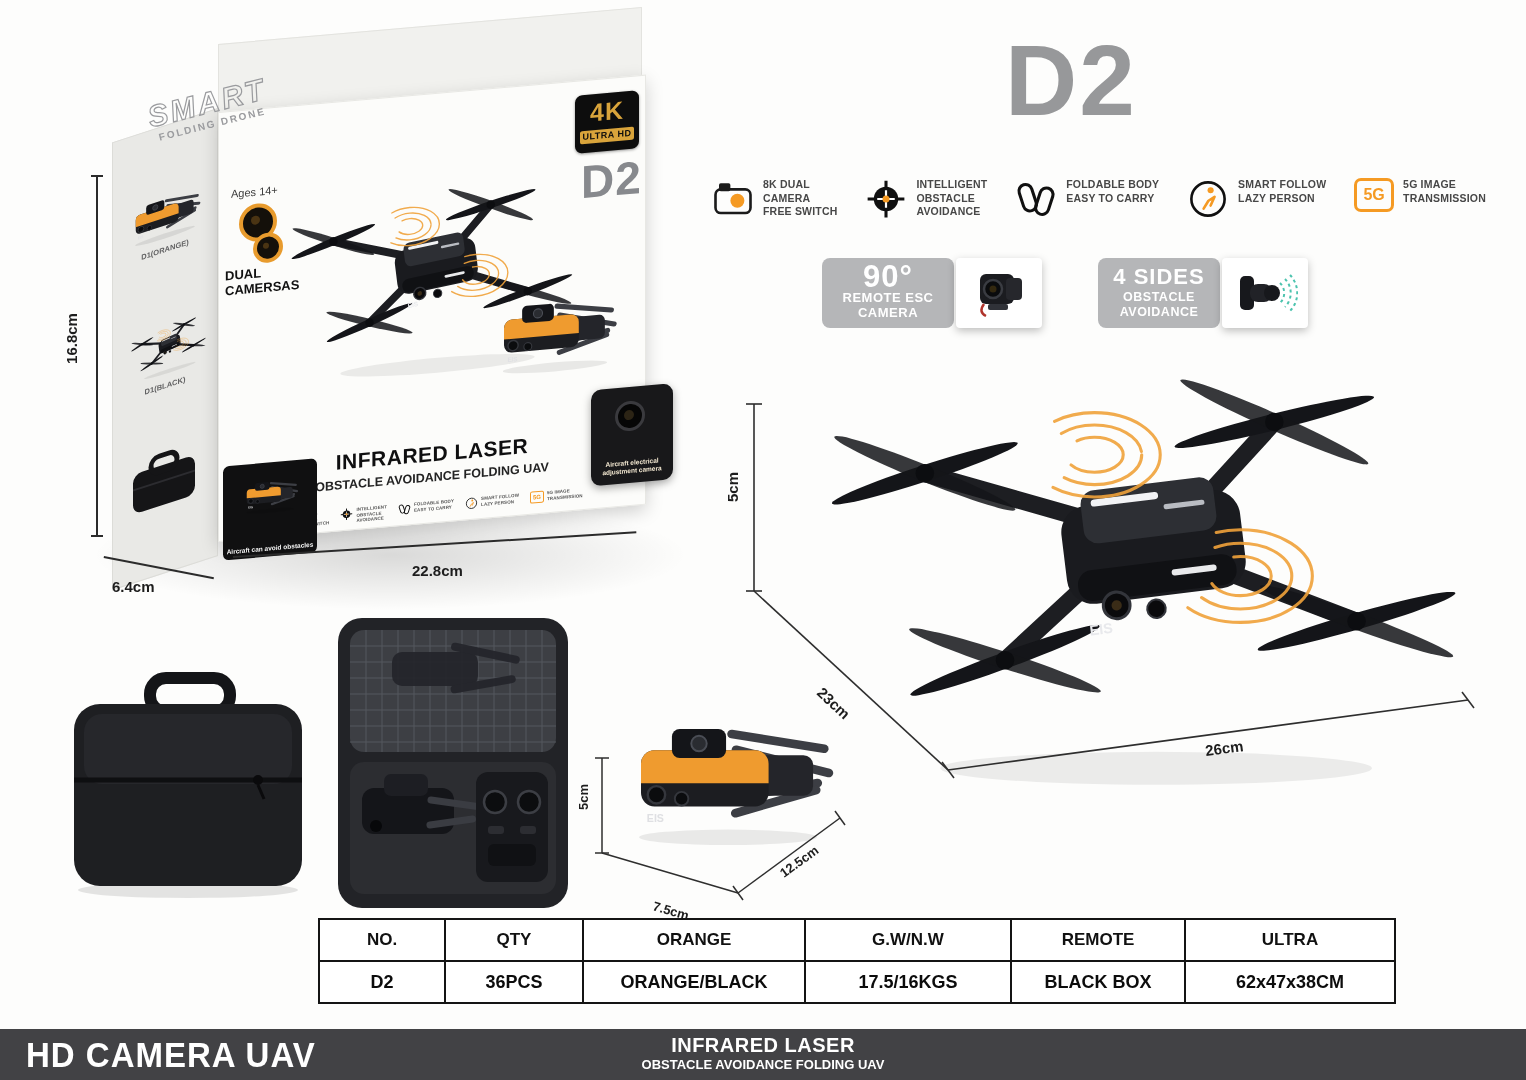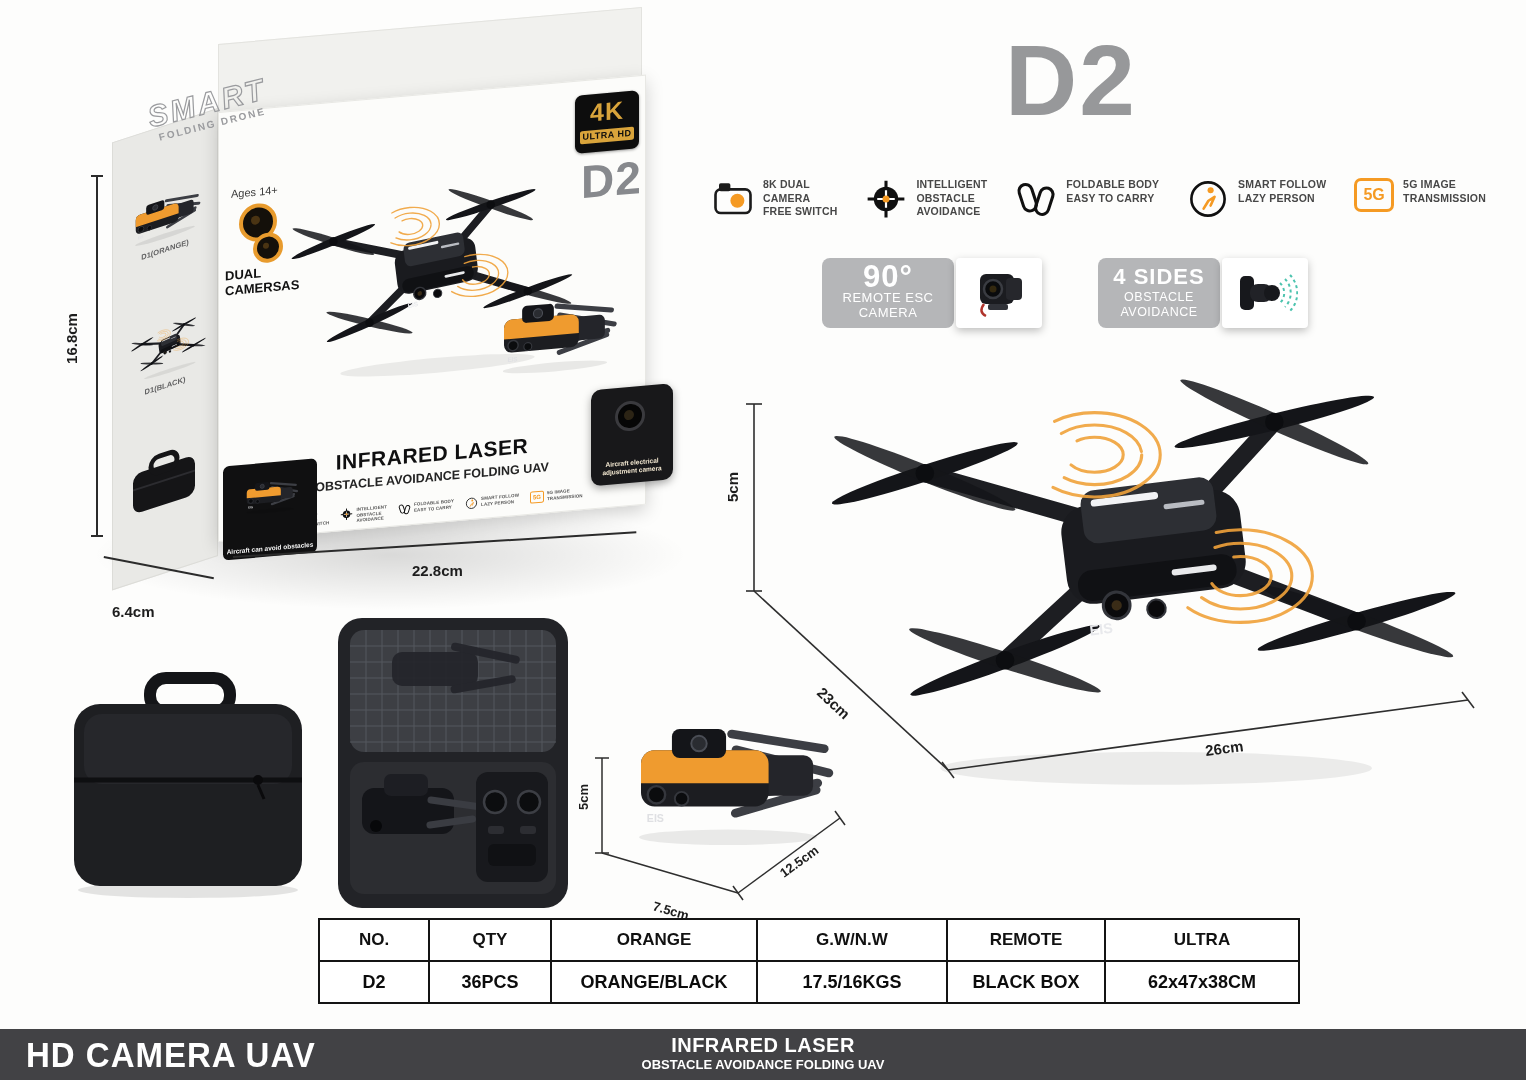--- a/index.html
+++ b/index.html
@@ -63,27 +63,27 @@
   .feat-row{left:712px;top:178px;width:774px;display:flex;justify-content:space-between;}
   .feat{display:flex;gap:9px;align-items:flex-start;}
   .feat-ic{width:42px;height:42px;flex:0 0 auto;}
   .ic5g{width:40px;height:34px;border:3px solid #f59a23;border-radius:7px;box-sizing:border-box;
      display:flex;align-items:center;justify-content:center;color:#f59a23;font-weight:bold;font-size:16px;}
   .feat-txt span{display:block;font-size:10.5px;line-height:13.5px;color:#474747;font-weight:bold;letter-spacing:.2px;}
   .badge{display:flex;align-items:stretch;height:70px;}
   .badge-gray{background:#b5b6b8;border-radius:8px;color:#ffffff;text-align:center;
      padding:6px 12px 4px 12px;box-sizing:border-box;}
   .badge-big{font-size:31px;font-weight:bold;line-height:26px;letter-spacing:1px;}
-  .badge-line{font-size:13px;font-weight:normal;line-height:15px;letter-spacing:.5px;}
+  .badge-line{font-size:13px;font-weight:bold;line-height:15px;letter-spacing:.5px;}
   .badge-photo{width:86px;background:#ffffff;border-radius:4px;margin-left:2px;
      box-shadow:0 3px 8px rgba(0,0,0,.25);display:flex;align-items:center;justify-content:center;}
 
   
   .spec{left:318px;top:918px;border-collapse:collapse;background:#fff;}
-  .spec td{border:2px solid #141414;text-align:center;height:40px;padding:0 8px;}
+  .spec td{border:2px solid #141414;text-align:center;height:40px;padding:0 16px;}
   .spec .hrow td{font-size:17px;font-weight:600;color:#111;}
   .spec .drow td{font-size:18px;font-weight:bold;color:#0c0c0c;}
 
   
   .footer{left:0;top:1029px;width:1526px;height:51px;background:#424245;}
   .footer-left{position:absolute;left:26px;top:7px;font-size:33px;font-weight:bold;color:#ffffff;
      letter-spacing:1px;transform:scaleY(1.05);transform-origin:left top;}
   .footer-center{position:absolute;left:50%;top:4px;transform:translateX(-50%);text-align:center;color:#fff;}
   .footer-center .t1{font-size:20px;font-weight:bold;letter-spacing:.5px;line-height:24px;}
   .footer-center .t2{font-size:13px;font-weight:bold;line-height:16px;}
@@ -307,21 +307,21 @@
 
   <div class="abs dline" style="left:96px;top:176px;width:2px;height:360px;"></div>
   <div class="abs dline" style="left:91px;top:175px;width:12px;height:2px;"></div>
   <div class="abs dline" style="left:91px;top:535px;width:12px;height:2px;"></div>
   <div class="abs dim-label" style="left:46px;top:330px;transform:rotate(-90deg);">16.8cm</div>
 
   <div class="abs dline" style="left:233px;top:556px;width:404px;height:2px;transform:rotate(-3.5deg);transform-origin:0 0;"></div>
   <div class="abs dim-label" style="left:412px;top:562px;">22.8cm</div>
 
   <div class="abs dline" style="left:104px;top:556px;width:112px;height:2px;transform:rotate(11deg);transform-origin:0 0;"></div>
-  <div class="abs dim-label" style="left:112px;top:603px;">6.4cm</div>
+  <div class="abs dim-label" style="left:112px;top:578px;">6.4cm</div>
 
   <div class="abs hero-d2">D2</div>
 
   <div class="abs feat-row">
     <div class="feat">
       <svg class="feat-ic" viewBox="0 0 48 48">
           <use href="#sym-ic-camera"></use>
         </svg>
       <div class="feat-txt">
         <span>8K DUAL</span>

